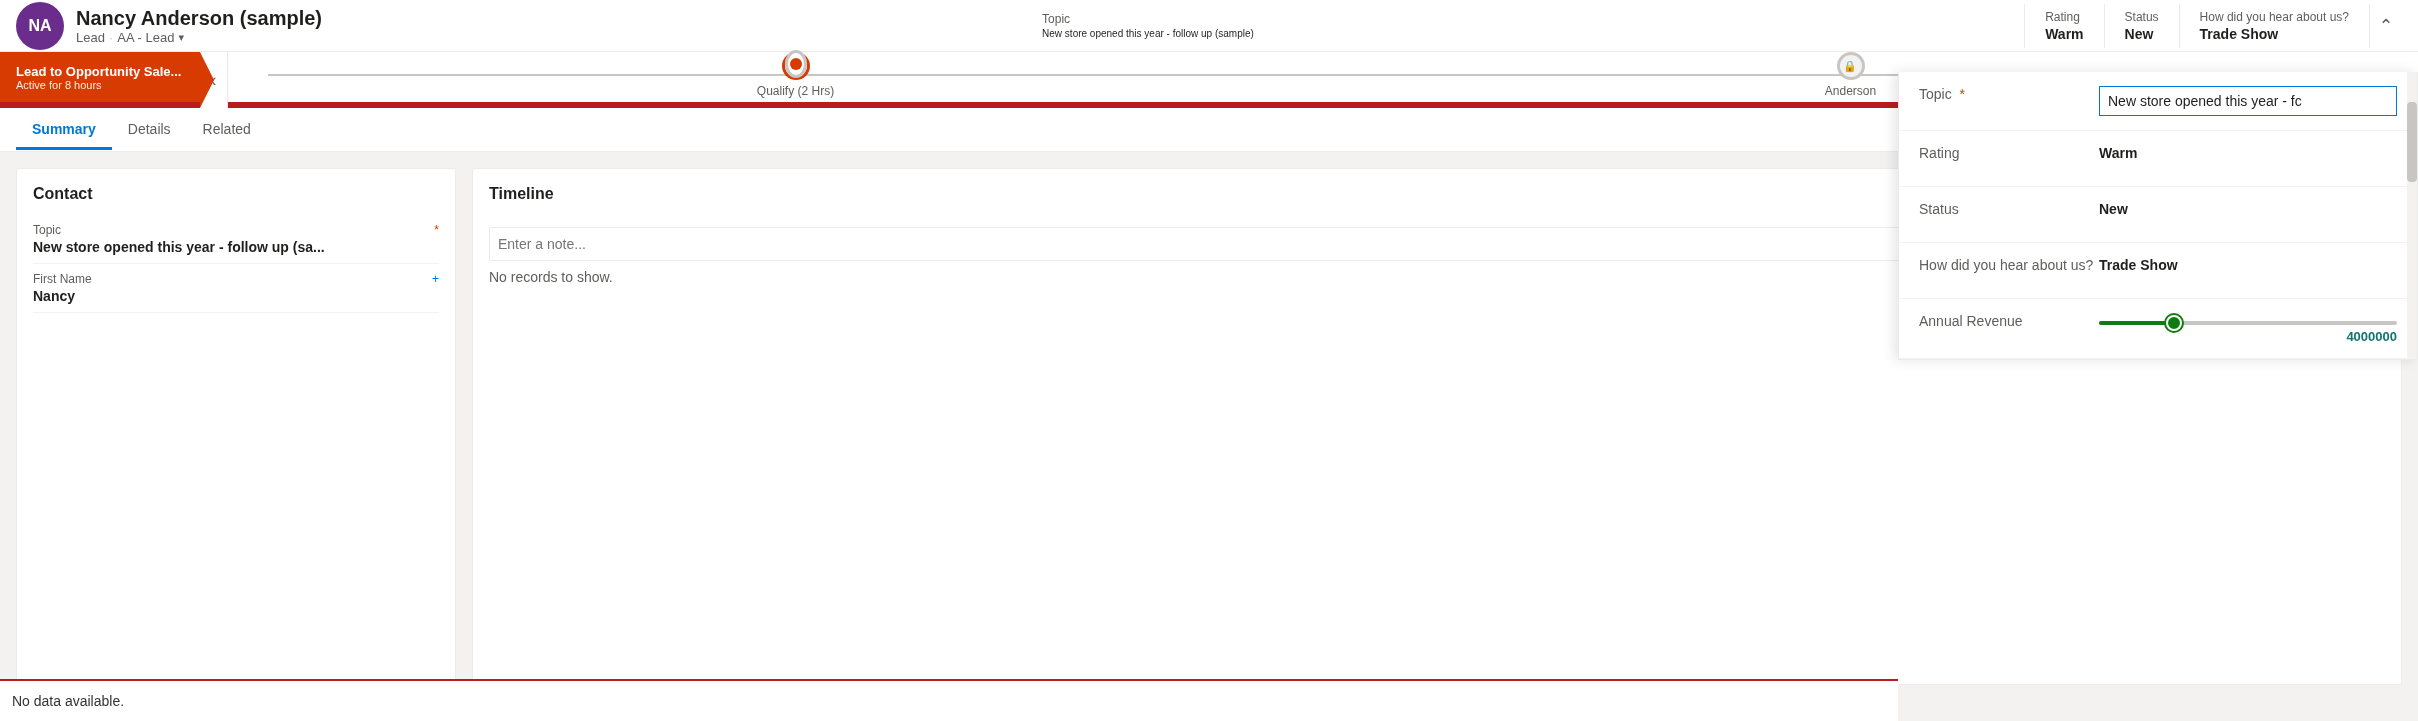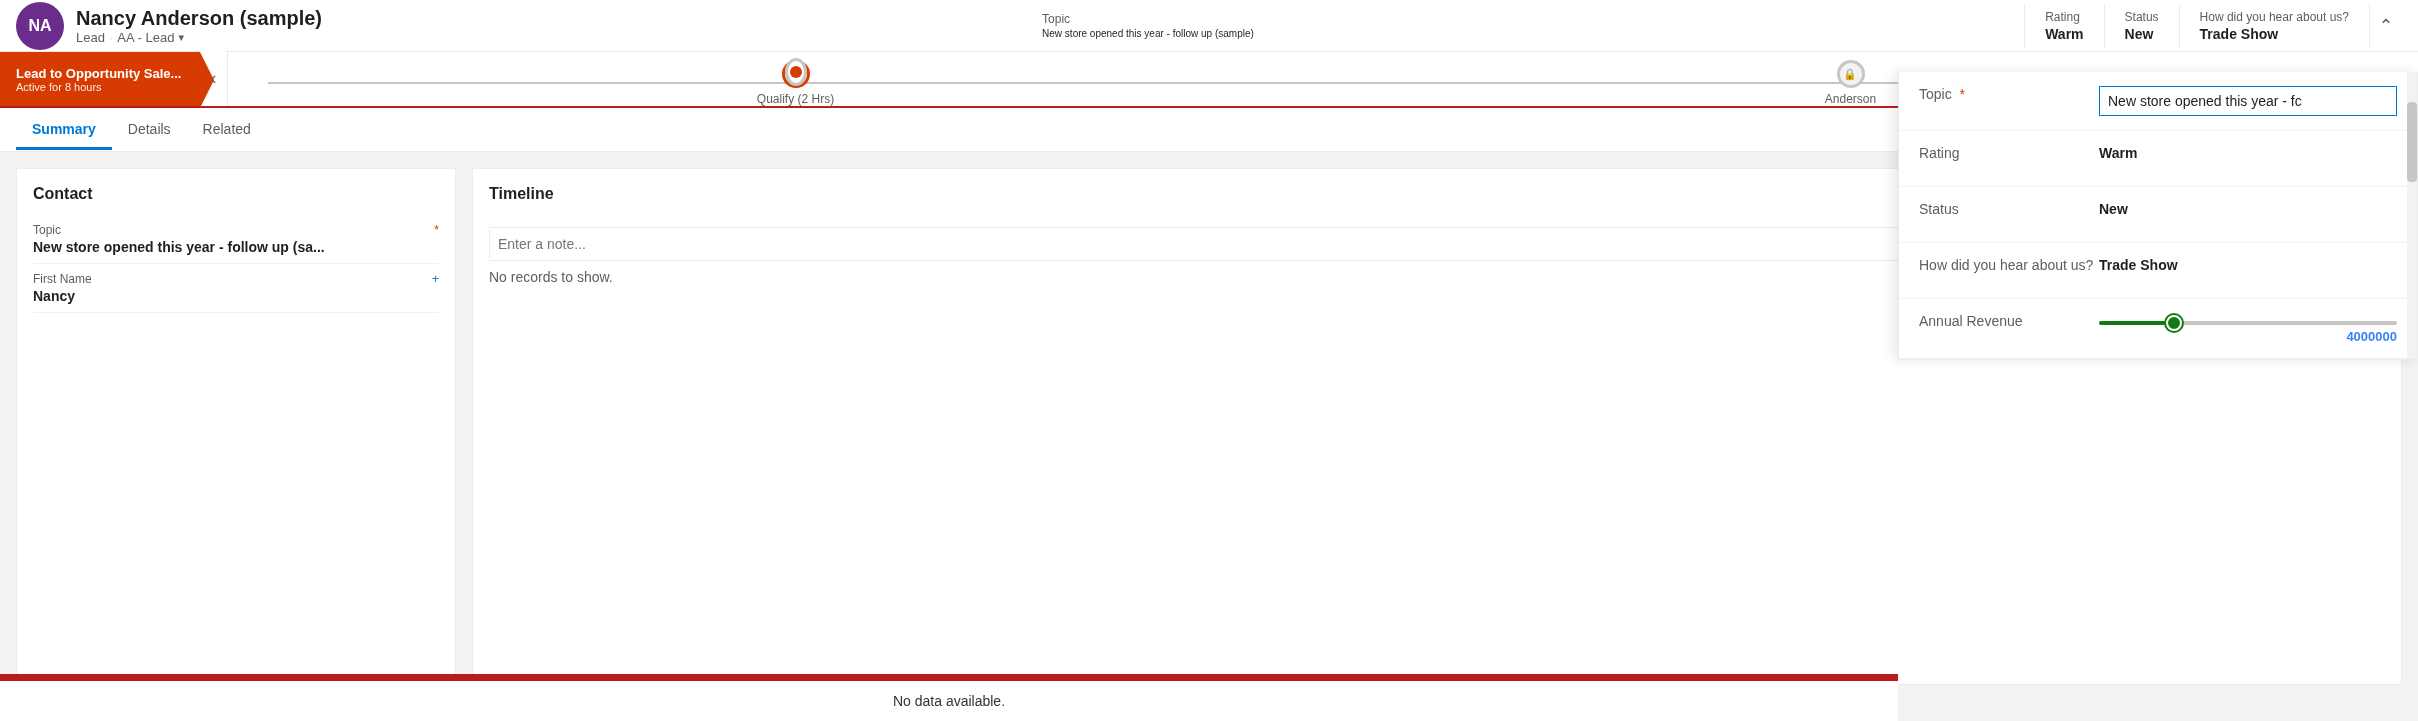--- a/index.html
+++ b/index.html
@@ -47,23 +47,23 @@
     .collapse-btn {
       width: 32px; height: 32px;
       display: flex; align-items: center; justify-content: center;
       cursor: pointer; color: #605e5c; font-size: 18px;
       border: none; background: none;
     }
 
     
     .process-bar {
       background: #fff;
-      border-bottom: 2px solid #b91c1c;
-      display: flex;
-      align-items: flex-end;
+      border-bottom: 6px solid #b91c1c;
+      display: flex;
+      align-items: flex-start;
       height: 56px;
       padding: 0 0;
     }
     .process-active {
       background: #d83b01;
       color: #fff;
       padding: 0 16px;
       height: 100%;
       display: flex; align-items: center;
       font-size: 13px;
@@ -268,21 +268,21 @@
     }
     .slider-thumb {
       width: 16px; height: 16px;
       border-radius: 50%;
       background: #107c10;
       border: 2px solid #fff;
       box-shadow: 0 0 0 2px #107c10;
       position: absolute;
       top: -6px; left: calc(25% - 8px);
     }
-    .slider-value { font-size: 13px; color: #3b82f6; font-weight: 600; text-align: right; }
+    .slider-value { font-size: 13px; color: #0f766e; font-weight: 600; text-align: right; }
   </style>
 </head>
 <body>
 
 <div class="header">
   <div class="avatar">NA</div>
   <div class="header-info">
     <div class="header-name">Nancy Anderson (sample)</div>
     <div class="header-sub">
       <span>Lead</span>
@@ -377,21 +377,21 @@
       <div class="card-title">Timeline</div>
       <div class="timeline-actions">
         <button class="timeline-btn">+</button>
         <button class="timeline-btn">⊽</button>
       </div>
     </div>
     <input class="timeline-input" type="text" placeholder="Enter a note..." style="">
     <div class="timeline-empty">No records to show.</div>
   </div>
 
-  <div style="position: absolute; bottom: 0; left: 0; right: 520px; text-align: center; padding: 12px; background: #fff; border-top: 7px solid #b91c1c;">
+  <div style="position: absolute; bottom: 0; left: 0; right: 520px; text-align: left; padding: 12px; background: #fff; border-top: 2px solid #b91c1c;">
     <span>No data available.</span>
   </div>
 </div>
 
 <div class="flyout" style="position: fixed; right: 0; top: 72px; width: 520px; max-height: calc(100vh - 72px); overflow-y: auto;">
 
   <div class="flyout-row">
     <div class="flyout-label">
       <span>Topic</span>
       <span class="flyout-required">*</span>

